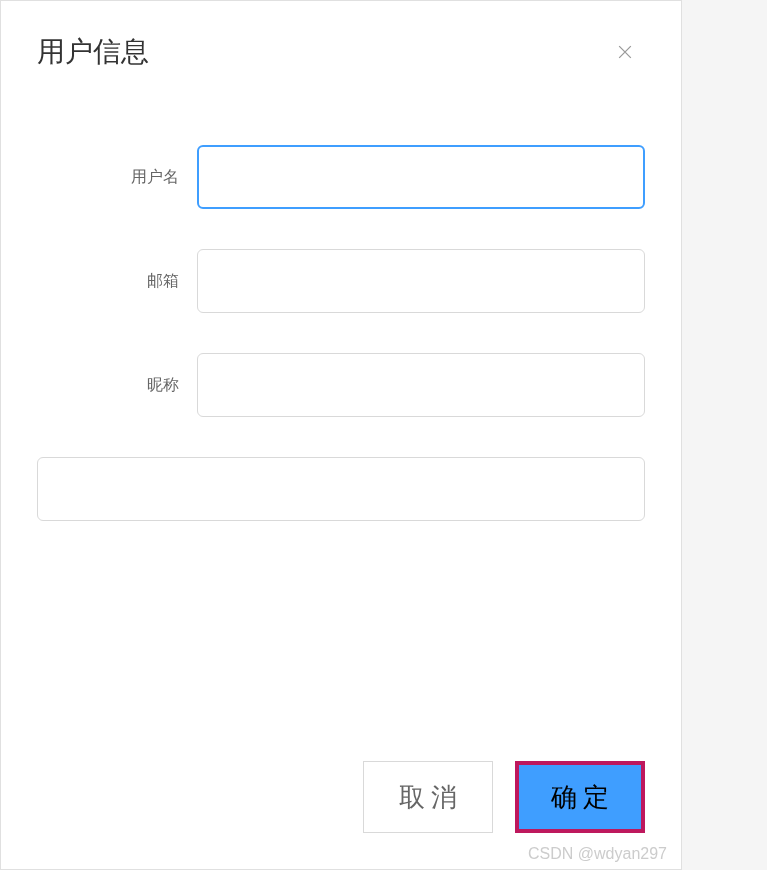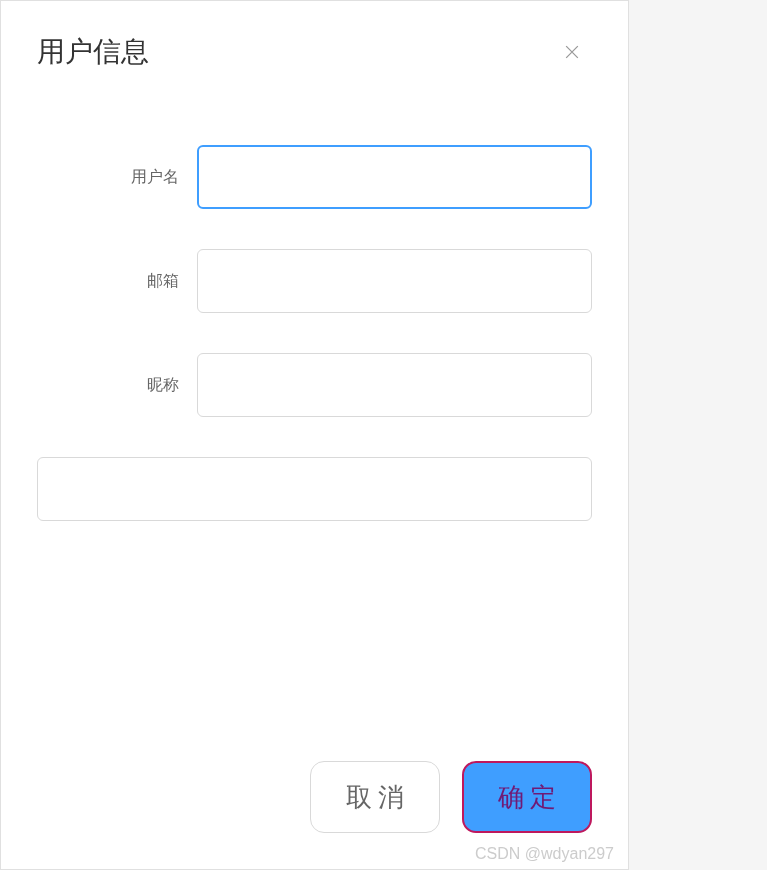--- a/index.html
+++ b/index.html
@@ -10,21 +10,21 @@
     body {
       font-family: -apple-system, BlinkMacSystemFont, "PingFang SC", "Microsoft YaHei", sans-serif;
       background: #f5f5f5;
       width: 767px;
       height: 870px;
       overflow: hidden;
       position: relative;
     }
     .dialog {
       background: #ffffff;
-      width: 629px;
+      width: 682px;
       height: 870px;
       border: 1px solid #e0e0e0;
       position: relative;
       display: flex;
       flex-direction: column;
     }
     .dialog-header {
       padding: 32px 36px 24px 36px;
       display: flex;
       justify-content: space-between;
@@ -85,38 +85,38 @@
     }
     .dialog-footer {
       padding: 0 36px 36px 36px;
       display: flex;
       justify-content: flex-end;
       gap: 22px;
     }
     .btn {
       min-width: 130px;
       height: 72px;
-      border-radius: 14px;
+      border-radius: 0;
       font-size: 26px;
       cursor: pointer;
       display: flex;
       align-items: center;
       justify-content: center;
       letter-spacing: 6px;
       padding-left: 6px;
     }
     .btn-cancel {
       background: #ffffff;
       border: 1px solid #d9d9d9;
       color: #666666;
     }
     .btn-confirm {
       background: #3f9eff;
-      border: 2px solid #be185d;
-      color: #701a75;
+      border: 4px solid #be185d;
+      color: #000000;
     }
     .watermark {
       position: absolute;
       bottom: 6px;
       right: 14px;
       font-size: 16px;
       color: #cccccc;
     }
   </style>
 </head>

